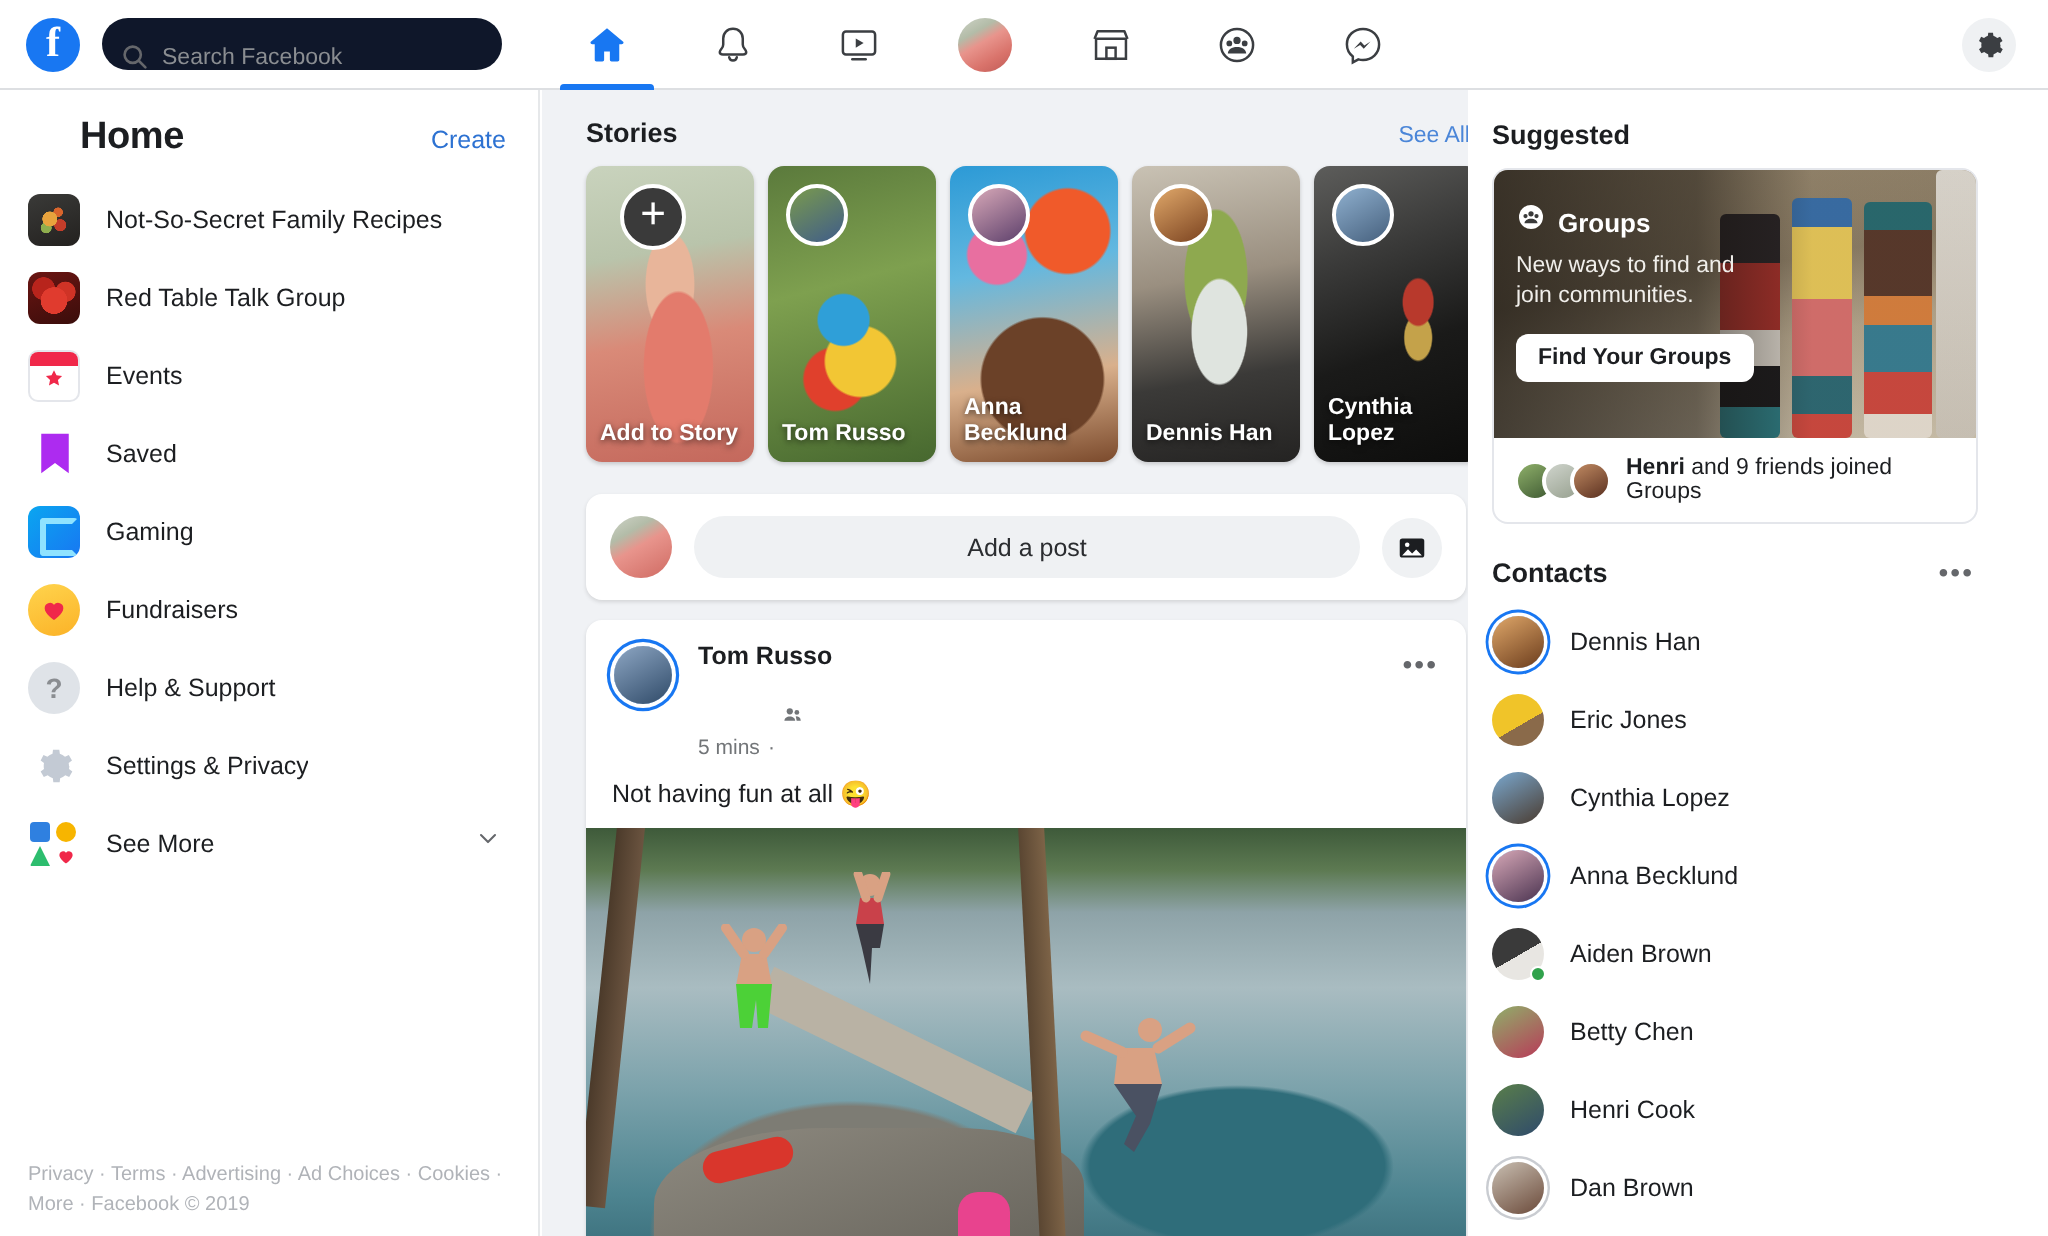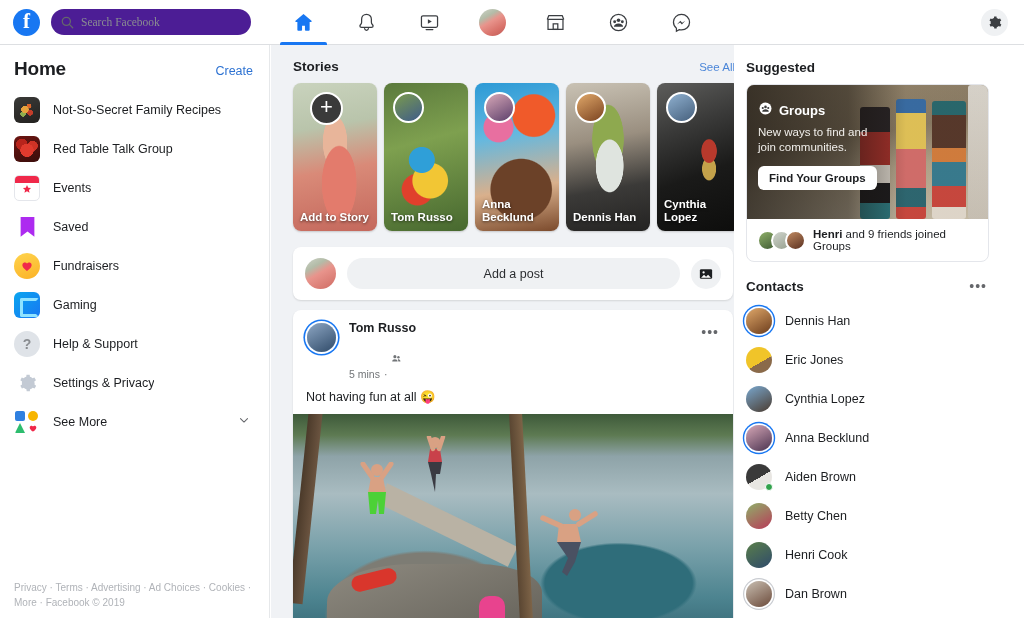--- a/index.html
+++ b/index.html
@@ -26,22 +26,22 @@
     background: #1877f2; position: relative; flex: 0 0 auto;
   }
   .fb-logo::after {
     content: "f"; position: absolute; left: 0; right: 0; top: 50%;
     transform: translateY(-52%);
     text-align: center; color: #fff; font-size: 21px;
     font-weight: 700; font-family: "Liberation Serif", serif; line-height: 1;
   }
   .search-box {
     margin-left: 11px; width: 200px; height: 26px;
-    background: #4c1d95; border-radius: 16px;
-    display: flex; align-items: center; padding: 0 10px; font-family: Liberation Serif, serif;
+    background: #0f172a; border-radius: 16px;
+    display: flex; align-items: flex-end; padding: 0 10px;
   }
   .search-ico { flex: 0 0 auto; display: flex; }
   .search-txt {
     margin-left: 7px; font-size: 11.5px; color: #8a8d91; white-space: nowrap;
   }
 
   .hdr-nav { flex: 1; display: flex; align-items: center; justify-content: flex-start; height: 45px; }
   .nav-item {
     width: 63px; height: 45px;
     display: flex; align-items: center; justify-content: center;
@@ -69,20 +69,21 @@
     position: absolute; top: 45px; left: 0;
     width: 270px; height: 573px;
     background: #ffffff;
     border-right: 1px solid #e6e8ea;
     padding: 0 0 0 0;
     overflow: hidden;
   }
   .side-head {
     display: flex; align-items: baseline; justify-content: space-between;
     padding: 13px 16px 10px 14px;
+    margin-left: 26px;
   }
   .side-title { font-size: 19px; font-weight: 700; color: #1c1e21; letter-spacing: -0.2px; }
   .side-create { font-size: 12.5px; color: #2d72d2; cursor: pointer; }
 
   .side-list { padding: 0 0 0 0; }
   .side-item {
     display: flex; align-items: center;
     height: 39px; padding: 0 14px; cursor: pointer; position: relative;
   }
   .side-ico {
@@ -422,31 +423,31 @@
     <div class="side-item">
       <div class="side-ico">
         <svg width="17" height="22" viewBox="0 0 18 24">
             <path d="M1.5 1h15v21.5l-7.5-5.6L1.5 22.5z" fill="#ad2bf0"></path>
           </svg>
       </div>
       <div class="side-label">Saved</div>
     </div>
 
     <div class="side-item">
+      <div class="side-ico ico-gaming"></div>
+      <div class="side-label">Gaming</div>
+    </div>
+
+    <div class="side-item">
       <div class="side-ico ico-fundraisers">
         <svg width="14" height="14" viewBox="0 0 24 24">
             <path d="M12 20.5s-8-5-8-10.1a4.5 4.5 0 0 1 8-2.8 4.5 4.5 0 0 1 8 2.8c0 5.1-8 10.1-8 10.1z" fill="#f0284a"></path>
           </svg>
       </div>
       <div class="side-label">Fundraisers</div>
-    </div>
-
-    <div class="side-item">
-      <div class="side-ico ico-gaming"></div>
-      <div class="side-label">Gaming</div>
     </div>
 
 
     <div class="side-item">
       <div class="side-ico ico-help">
         <span style="font-size:14px;color:#8a8d91;font-weight:600;">?</span>
       </div>
       <div class="side-label">Help &amp; Support</div>
     </div>
 

